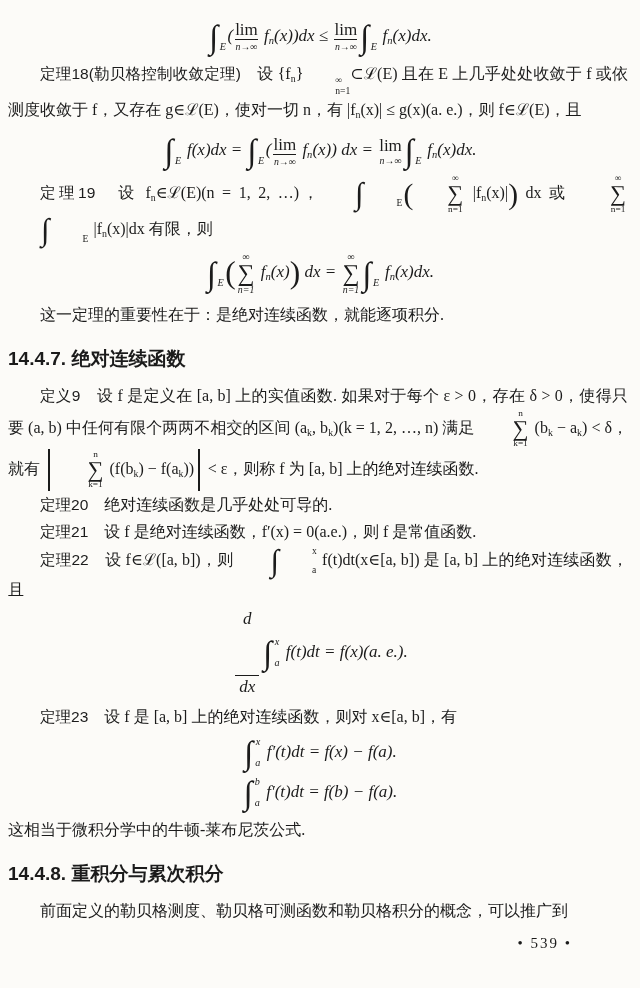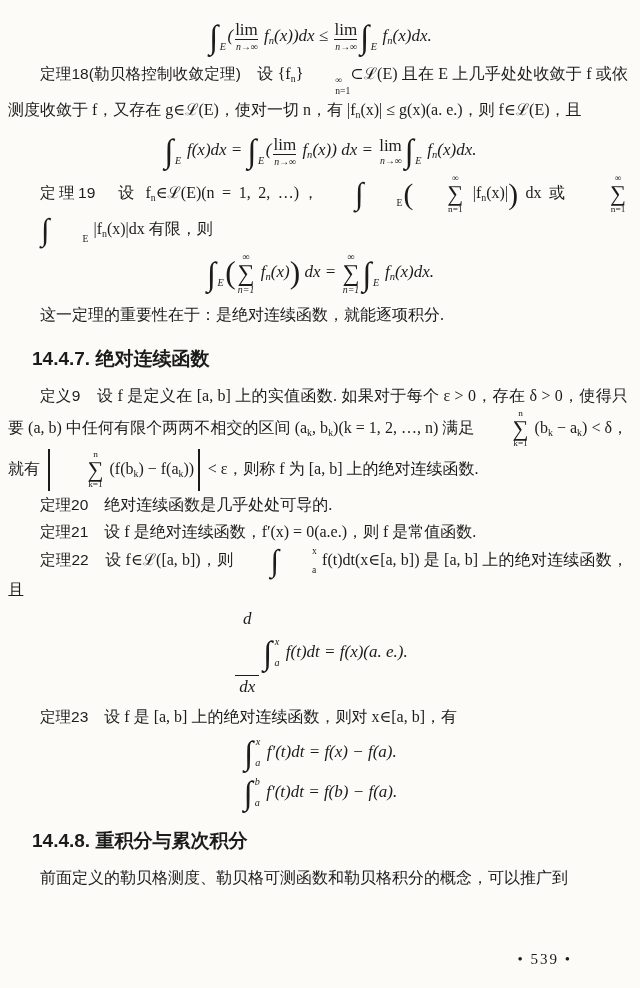--- a/index.html
+++ b/index.html
@@ -25,44 +25,44 @@
   .formula{
     text-align:center;
     font-style:italic;
     font-size:17px;
     margin:6px 0;
   }
   .section{
     font-family:"Liberation Sans","DejaVu Sans",sans-serif;
     font-weight:700;
     font-size:19px;
-    margin:18px 0 10px 32px;
+    margin:18px 0 10px 8px;
   }
   
   .b{font-family:"Liberation Sans","DejaVu Sans",sans-serif;font-weight:400;font-size:0.97em;}
   .sb{font-size:0.62em;vertical-align:-0.3em;}
   .ss{display:inline-flex;flex-direction:column;align-items:flex-start;font-size:0.6em;line-height:1.15;vertical-align:-0.45em;}
   .intw{display:inline-flex;align-items:stretch;vertical-align:middle;margin:0 1px;}
   .intg{font-size:1.95em;line-height:1.02;font-style:normal;}
   .intl{display:inline-flex;flex-direction:column;justify-content:space-between;font-size:0.6em;line-height:1;padding:1px 0 2px 1px;min-width:0.7em;}
   .sumw{display:inline-flex;flex-direction:column;align-items:center;vertical-align:middle;line-height:1;margin:0 2px;}
   .sumt,.sumb{font-size:0.58em;}
   .sums{font-size:1.4em;line-height:0.95;font-style:normal;}
-  .limw{display:inline-flex;flex-direction:column;align-items:flex-end;vertical-align:middle;line-height:1;margin:0 2px;}
+  .limw{display:inline-flex;flex-direction:column;align-items:center;vertical-align:middle;line-height:1;margin:0 2px;}
   .limm{font-style:normal;}
   .limm.u{border-bottom:1px solid #1b1b1b;padding-bottom:1px;}
   .limb{font-size:0.58em;margin-top:2px;}
   .frac{display:inline-flex;flex-direction:column;align-items:center;vertical-align:middle;line-height:1.15;margin:0 3px;}
   .fnum{padding:0 4px;}
   .fden{border-top:1.5px solid #1b1b1b;padding:1px 4px;margin-top:46px;}
   .bigp{font-size:1.85em;font-style:normal;vertical-align:middle;line-height:0.75;}
   .tbar{display:inline-block;width:1.5px;height:42px;background:#1b1b1b;vertical-align:middle;margin:0 4px;}
   .pagenum{
     position:absolute;
-    right:68px;bottom:20px;
+    right:68px;bottom:36px;
     font-size:15px;
     letter-spacing:2px;
   }
 </style>
 </head>
 <body>
 
 <div class="page">
 
   <div class="formula"><span class="intw">
@@ -210,20 +210,21 @@
 
 
   <div class="formula"><span class="intw">
         <span class="intg">∫</span>
         <span class="intl">
           <span class="intu">b</span>
           <span class="intd">a</span>
         </span>
       </span> f′(t)dt = f(b) − f(a).</div>
 
+  <p class="para flush">这相当于微积分学中的牛顿-莱布尼茨公式.</p>
 
   <h2 class="section">14.4.8. 重积分与累次积分</h2>
 
   <p class="para">前面定义的勒贝格测度、勒贝格可测函数和勒贝格积分的概念，可以推广到</p>
 
   <div class="pagenum">• 539 •</div>
 
 </div>
 
 </body></html>

